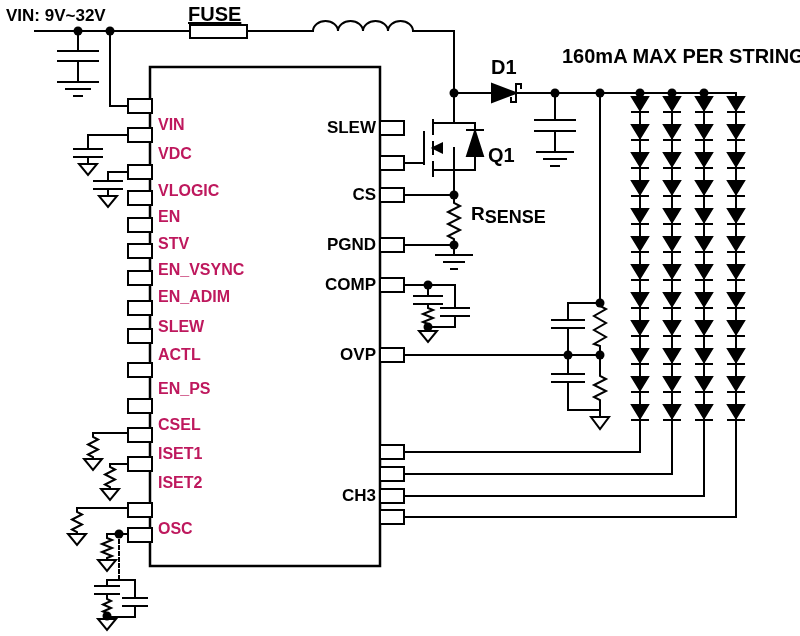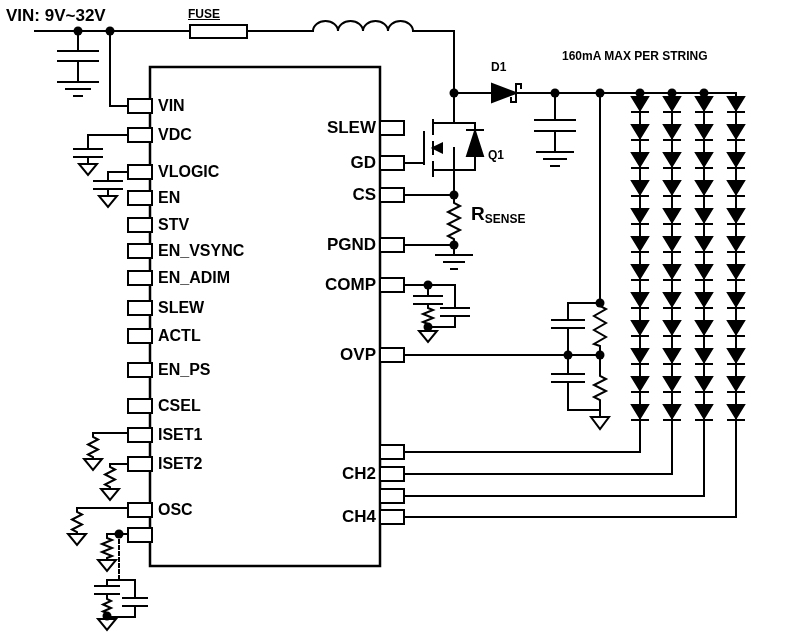--- a/index.html
+++ b/index.html
@@ -1,20 +1,20 @@
 <!DOCTYPE html>
 <html><head>
 <meta charset="utf-8">
 <style>
   html,body{margin:0;padding:0;background:#fff;}
   #stage{position:relative;width:800px;height:636px;background:#fff;overflow:hidden;
          font-family:"Liberation Sans",sans-serif;}
   #stage svg{position:absolute;left:0;top:0;}
-  .lbl{position:absolute;font-weight:bold;font-size:12px;color:#000;white-space:nowrap;line-height:20px;}
-  .pin-l{position:absolute;left:158px;font-weight:bold;font-size:16px;color:#000000;white-space:nowrap;line-height:20px;}
+  .lbl{position:absolute;font-weight:bold;font-size:20px;color:#000;white-space:nowrap;line-height:20px;}
+  .pin-l{position:absolute;left:158px;font-weight:bold;font-size:16px;color:#be185d;white-space:nowrap;line-height:20px;margin-top:19px;}
   .pin-r{position:absolute;left:200px;width:176px;text-align:right;font-weight:bold;font-size:17px;color:#000;white-space:nowrap;line-height:20px;}
 </style>
 </head>
 <body>
 
 <div id="stage">
 
   <svg id="cv" width="800" height="636" viewBox="0 0 800 636">
     <g stroke="#000" stroke-width="2" fill="none" stroke-linecap="square" stroke-linejoin="miter">
 
@@ -285,38 +285,36 @@
           <circle cx="107" cy="616" r="4.5"></circle>
       </g>
     </g>
   </svg>
 
   <div class="lbl" style="left:6px;top:6px;font-size:17px">VIN: 9V~32V</div>
   <div class="lbl" style="left:188px;top:4px;text-decoration:underline">FUSE</div>
   <div class="lbl" style="left:491px;top:57px">D1</div>
   <div class="lbl" style="left:562px;top:46px">160mA MAX PER STRING</div>
   <div class="lbl" style="left:488px;top:145px">Q1</div>
-  <div class="lbl" style="left:471px;top:204px;font-size:19px"><span>R</span><span style="font-size:12px;vertical-align:-3px">SENSE</span></div>
+  <div class="lbl" style="left:471px;top:204px;font-size:19px"><span>R</span><span style="font-size:18px;vertical-align:-3px">SENSE</span></div>
 
   <div class="pin-l" style="top:96px">VIN</div>
   <div class="pin-l" style="top:125px">VDC</div>
   <div class="pin-l" style="top:162px">VLOGIC</div>
   <div class="pin-l" style="top:188px">EN</div>
   <div class="pin-l" style="top:215px">STV</div>
   <div class="pin-l" style="top:241px">EN_VSYNC</div>
   <div class="pin-l" style="top:268px">EN_ADIM</div>
   <div class="pin-l" style="top:298px">SLEW</div>
   <div class="pin-l" style="top:326px">ACTL</div>
   <div class="pin-l" style="top:360px">EN_PS</div>
   <div class="pin-l" style="top:396px">CSEL</div>
   <div class="pin-l" style="top:425px">ISET1</div>
   <div class="pin-l" style="top:454px">ISET2</div>
   <div class="pin-l" style="top:500px">OSC</div>
 
   <div class="pin-r" style="top:118px">SLEW</div>
-  <div class="pin-r" style="top:153px">GD</div>
   <div class="pin-r" style="top:235px">PGND</div>
   <div class="pin-r" style="top:185px">CS</div>
   <div class="pin-r" style="top:275px">COMP</div>
   <div class="pin-r" style="top:345px">OVP</div>
-  <div class="pin-r" style="top:464px">CH2</div>
-  <div class="pin-r" style="top:507px">CH4</div>
+  <div class="pin-r" style="top:486px">CH3</div>
 </div>
 
 </body></html>

